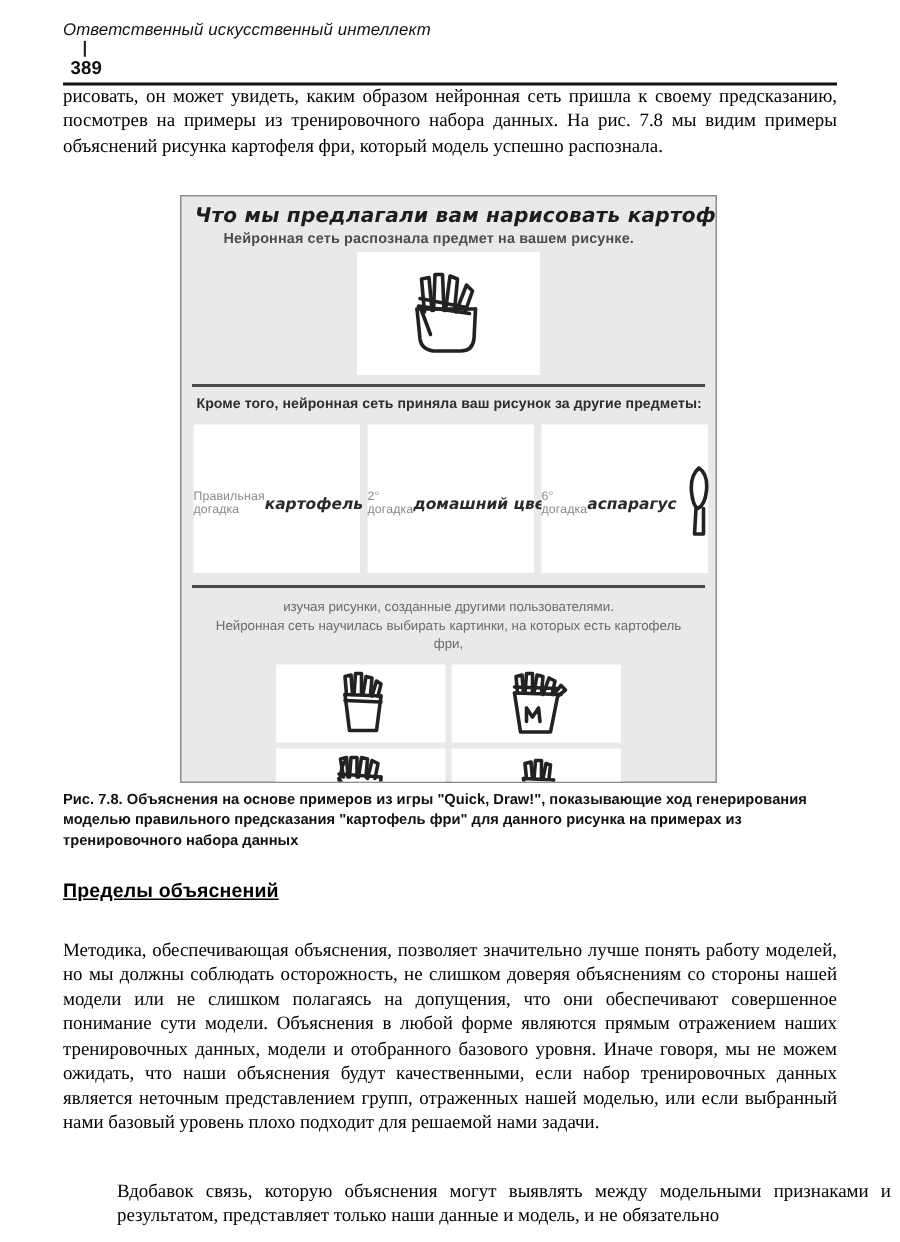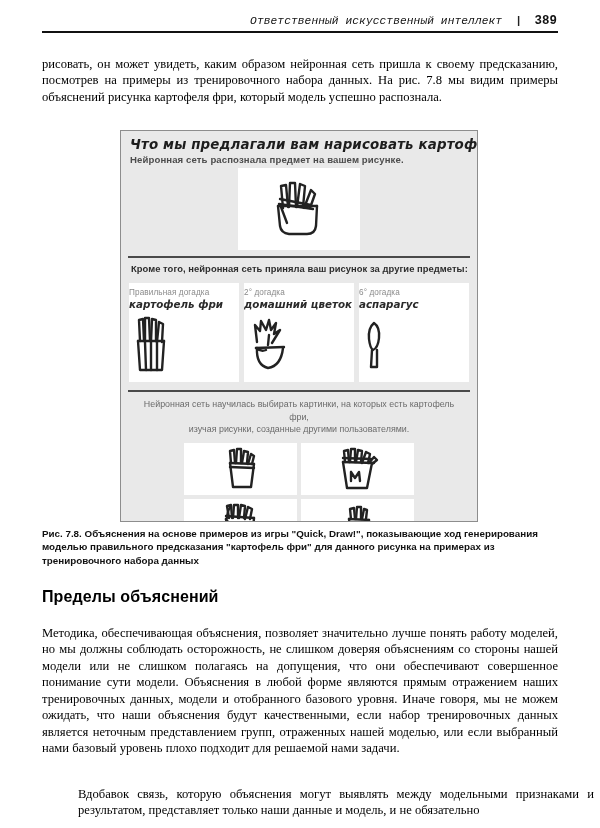--- a/index.html
+++ b/index.html
@@ -19,27 +19,28 @@
   
   .page-header {
     position: absolute;
     left: 42px;
     top: 14px;
     width: 516px;
   }
   .header-line {
     display: flex;
     justify-content: flex-end;
-    align-items: center;
-    font-family: Liberation Mono, monospace;
+    align-items: flex-start;
+    font-family: Liberation Sans, sans-serif;
     font-style: italic;
     font-size: 11.2px;
     letter-spacing: .1px;
     color: #111;
     padding-right: 1px;
+    flex-direction: column;
   }
   .header-title { white-space: nowrap; }
   .header-sep {
     margin: 0 9px 0 13px;
     font-style: normal;
     font-weight: bold;
     color: #222;
   }
   .header-pageno {
     font-style: normal;
@@ -69,22 +70,23 @@
   .para-1 { top: 612px; }
   .para-2 { top: 773px; margin-left: 36px; }
 
   .section-heading {
     position: absolute;
     left: 42px;
     top: 575px;
     width: 516px;
     font-family: "Liberation Sans", sans-serif;
     font-weight: bold;
-    font-size: 16px;
+    font-size: 13px;
     letter-spacing: .1px;
+    text-decoration: underline;
   }
 
   
   .figure-box {
     position: absolute;
     left: 120px;
     top: 130px;
     width: 358px;
     height: 392px;
     border: 1.4px solid #8d8d8d;
@@ -108,21 +110,21 @@
     color: #1d1d1d;
     padding: 6px 0 1px 9px;
     letter-spacing: .15px;
     white-space: nowrap;
   }
   .fig-sub {
     font-family: "Liberation Sans", sans-serif;
     font-weight: bold;
     font-size: 9.6px;
     color: #4c4c4c;
-    padding: 1px 0 3px 9px;
+    padding: 1px 0 3px 28px;
     letter-spacing: .1px;
   }
   .fig-band {
     font-family: Liberation Sans, sans-serif;
     font-weight: bold;
     font-size: 9.4px;
     color: #2d2d2d;
     padding: 5px 0 4px 10px;
     letter-spacing: .05px;
   }
@@ -155,22 +157,22 @@
     display: flex;
     justify-content: space-between;
     padding: 5px 8px 8px 8px;
     gap: 5px;
   }
   .guess-card {
     background: #fff;
     width: 111px;
     height: 99px;
     display: flex;
-    flex-direction: column;
-    align-items: flex-start;
+    flex-direction: row;
+    align-items: center;
     padding-top: 5px;
     box-sizing: border-box;
   }
   .guess-rank {
     font-family: "Liberation Sans", sans-serif;
     font-size: 8.2px;
     color: #8a8a8a;
     letter-spacing: .1px;
   }
   .guess-label {
@@ -313,22 +315,22 @@
         </div>
       </div>
 
     </div>
   </div>
 
   <div class="fig-rule"></div>
 
   <div class="fig-section">
     <div class="fig-band-c">
+      <div>изучая рисунки, созданные другими пользователями.</div>
       <div>Нейронная сеть научилась выбирать картинки, на которых есть картофель фри,</div>
-      <div>изучая рисунки, созданные другими пользователями.</div>
     </div>
     <div class="thumb-grid">
 
       <div class="thumb-card">
         <svg class="sketch" width="46" height="46" viewBox="0 0 46 46">
           <path d="M13 17 L12 5 L16 4 L17 17"></path>
           <path d="M18 17 L19 3 L23 3 L23 17"></path>
           <path d="M24 17 L26 5 L30 6 L29 17"></path>
           <path d="M30 18 L33 8 L36 10 L34 18"></path>
           <path d="M12 17 L36 18"></path>

